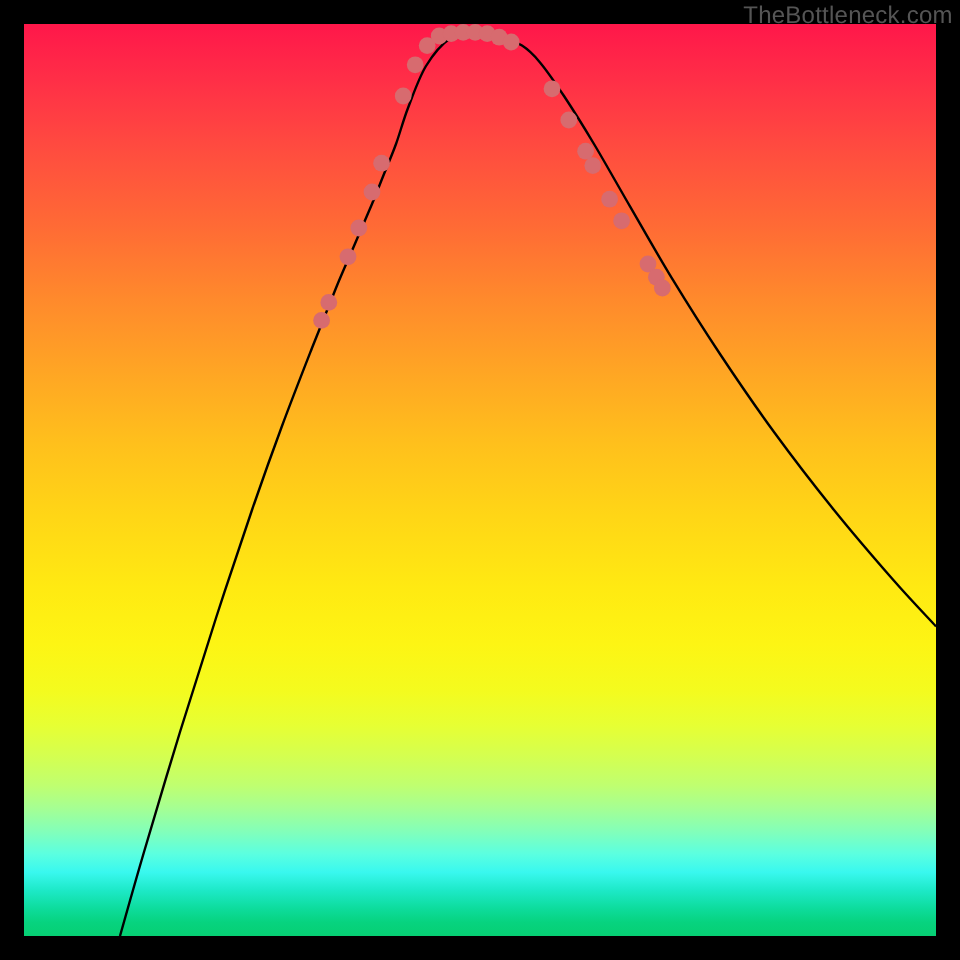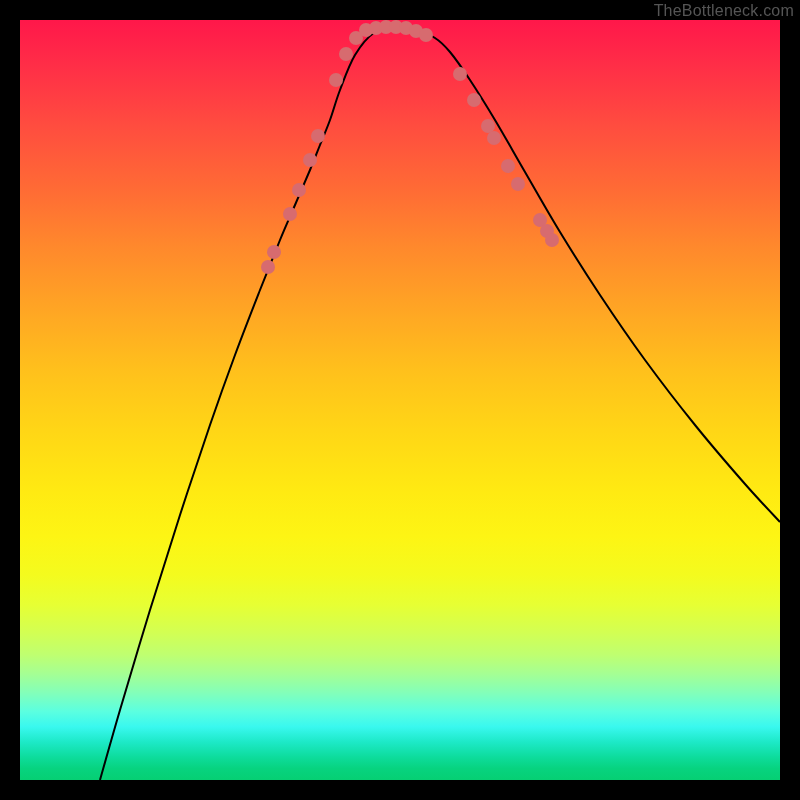--- a/index.html
+++ b/index.html
@@ -52,21 +52,21 @@
       #0ddc9c 97%,
       #07d37f 98.5%,
       #06cf73 100%
     );
   }
   .watermark {
     position: absolute;
     top: 2px;
     right: 6px;
     color: #555;
-    font-size: 16px;
+    font-size: 20px;
     font-weight: 500;
     letter-spacing: 0.2px;
     user-select: none;
   }
   svg.curve {
     position: absolute;
     inset: 0;
   }
   .curve-path {
     fill: none;

